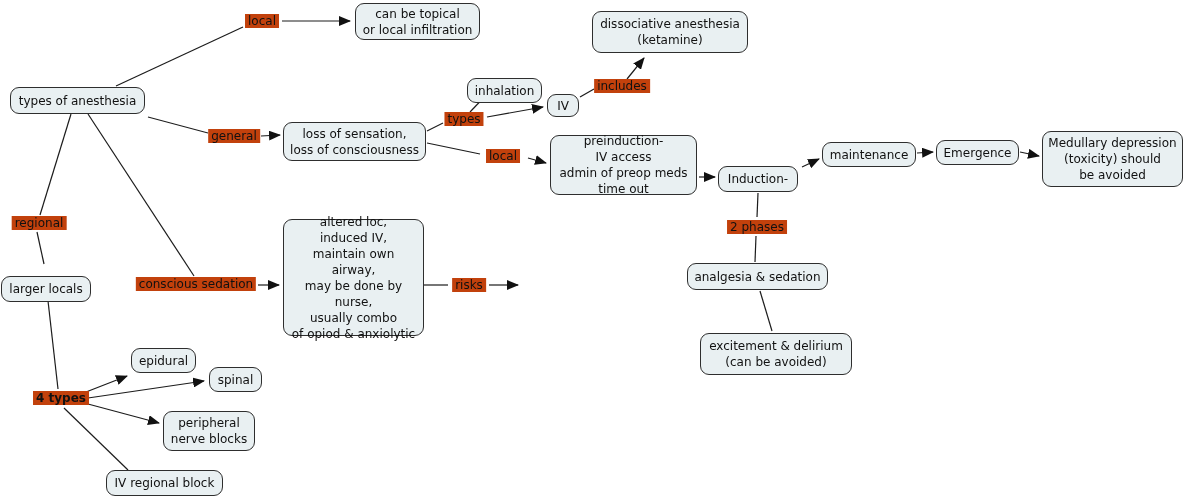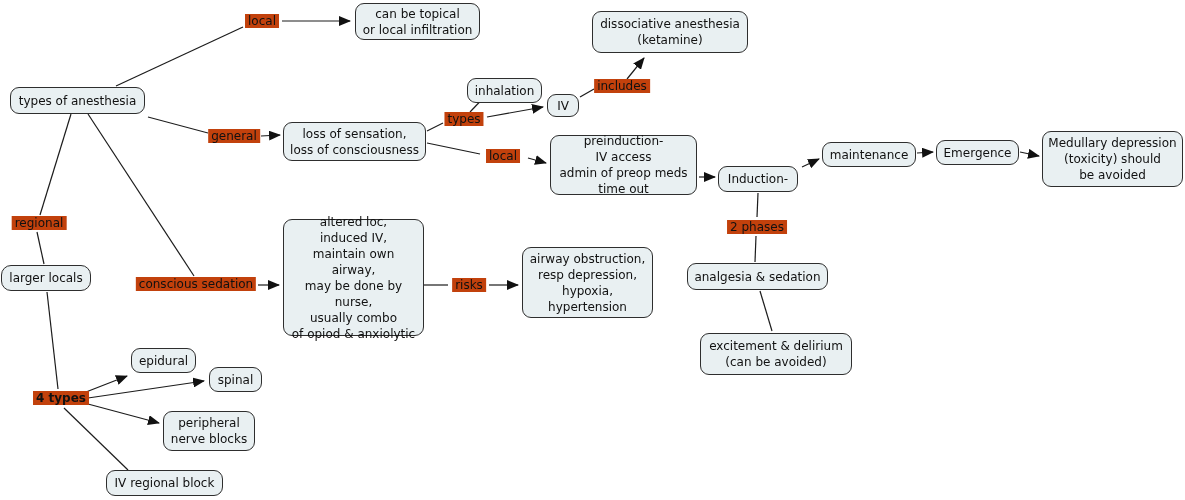--- a/index.html
+++ b/index.html
@@ -117,25 +117,21 @@
     <div class="node" style="left: 700px; top: 333px; width: 152px; height: 42px;">excitement &amp; delirium
 (can be avoided)</div>
     <div class="node" style="left: 283px; top: 219px; width: 141px; height: 117px;">altered loc,
 induced IV,
 maintain own
 airway,
 may be done by
 nurse,
 usually combo
 of opiod &amp; anxiolytic</div>
-    <div class="node" style="left: 522px; top: 247px; width: 131px; height: 71px;">airway obstruction,
-resp depression,
-hypoxia,
-hypertension</div>
-    <div class="node" style="left: 1px; top: 265px; width: 90px; height: 26px; border-radius: 10px;">larger locals</div>
+    <div class="node" style="left: 1px; top: 276px; width: 90px; height: 26px;">larger locals</div>
     <div class="node" style="left: 131px; top: 348px; width: 65px; height: 25px;">epidural</div>
     <div class="node" style="left: 209px; top: 367px; width: 53px; height: 25px;">spinal</div>
     <div class="node" style="left: 163px; top: 411px; width: 92px; height: 40px;">peripheral
 nerve blocks</div>
     <div class="node" style="left: 106px; top: 470px; width: 117px; height: 26px;">IV regional block</div>
     <div class="edge-label" style="left: 262px; top: 21px;">local</div>
     <div class="edge-label" style="left: 464px; top: 119px;">types</div>
     <div class="edge-label" style="left: 622px; top: 86px;">includes</div>
     <div class="edge-label" style="left: 234px; top: 136px;">general</div>
     <div class="edge-label" style="left: 503px; top: 156px;">local</div>

